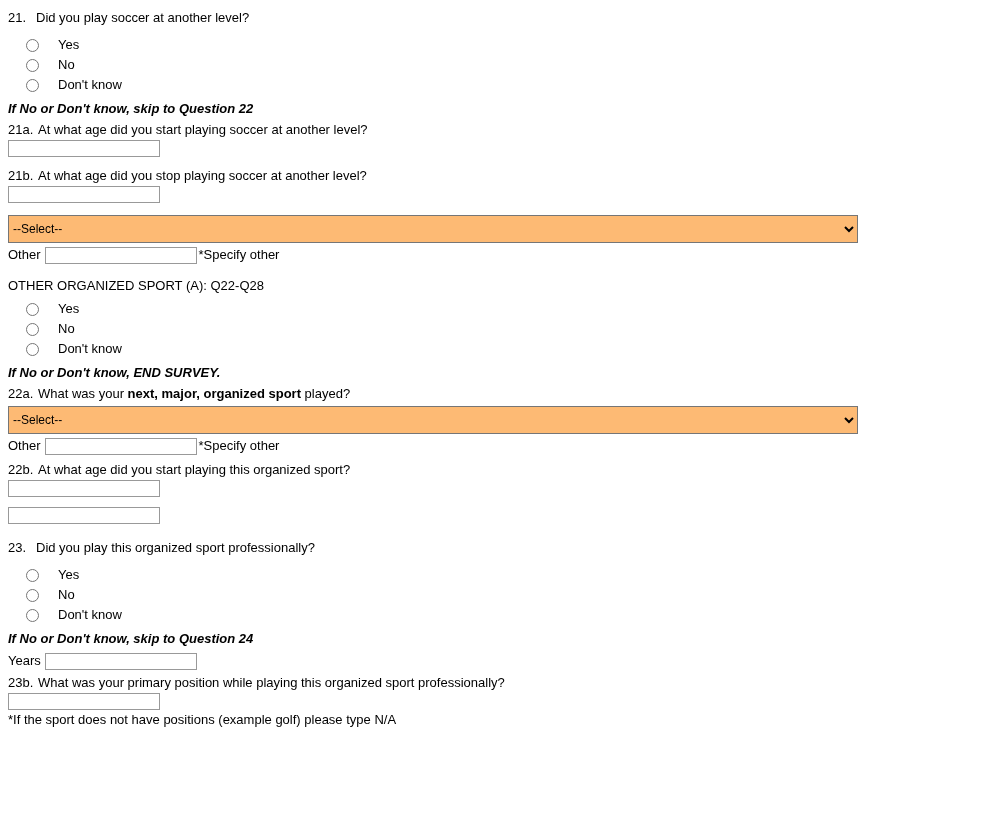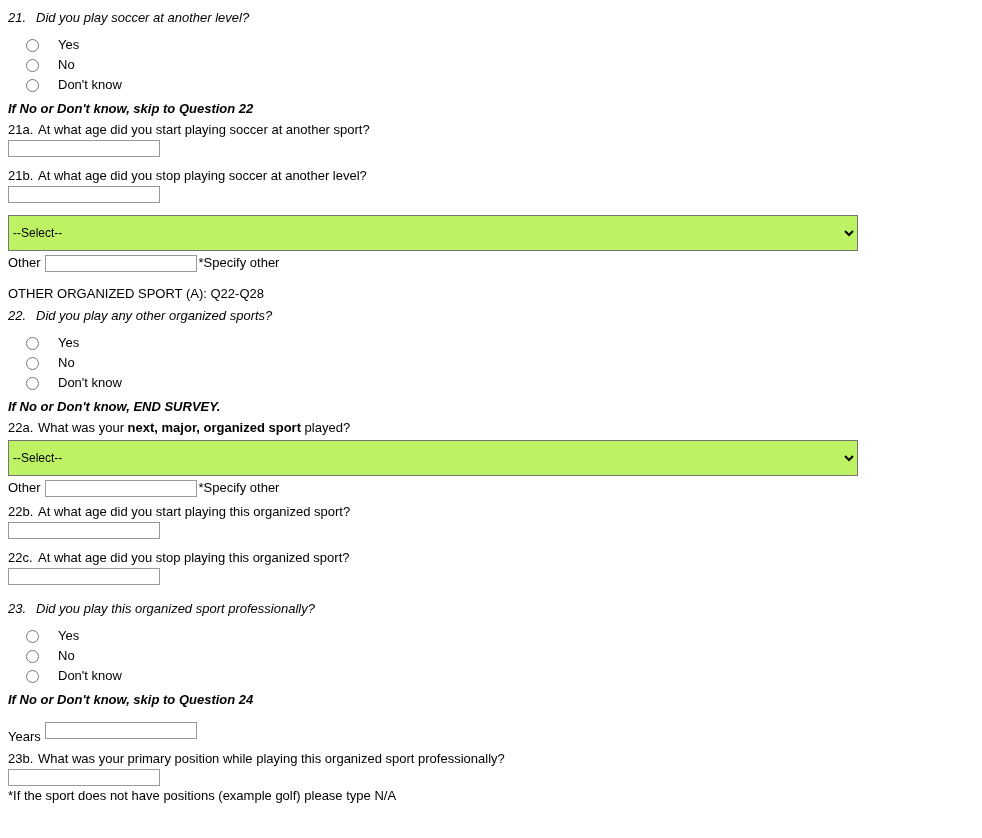--- a/index.html
+++ b/index.html
@@ -17,21 +17,20 @@
   }
   .page {
     padding: 10px 8px 0 8px;
     box-sizing: border-box;
   }
   .q-line {
     display: flex;
     align-items: flex-start;
     margin: 0 0 10px 0;
     line-height: 16px;
-    font-style: italic;
   }
   .q-num {
     width: 28px;
     flex: 0 0 28px;
   }
   .q-text {
     flex: 1 1 auto;
   }
   .radio-group {
     margin: 0 0 6px 0;
@@ -88,25 +87,25 @@
   input.years-box {
     width: 152px;
   }
   input.position-box {
     width: 152px;
     display: block;
     margin-bottom: 2px;
   }
   select.select-box {
     width: 850px;
-    height: 36px;
+    height: 28px;
     font-family: "Liberation Sans", sans-serif;
     font-size: 12px;
     border: 1px solid #767676;
-    background: #bef264;
+    background: #fdba74;
     margin: 2px 0 2px 0;
     box-sizing: border-box;
   }
   .other-row {
     display: flex;
     align-items: center;
     margin-bottom: 6px;
     line-height: 18px;
   }
   .other-row .other-lbl {
@@ -120,21 +119,20 @@
     line-height: 16px;
   }
   .years-row {
     display: flex;
     align-items: center;
     line-height: 18px;
     margin-bottom: 4px;
   }
   .years-row .years-lbl {
     margin-right: 4px;
-    margin-top: 16px;
   }
   .spacer-sm { height: 6px; }
   .footnote {
     line-height: 16px;
     margin-top: 2px;
   }
   b { font-weight: bold; }
 </style>
 </head>
 <body>
@@ -158,21 +156,21 @@
     </label>
     <label class="radio-row">
       <input type="radio" name="q21" style="">
       <span class="radio-label">Don't know</span>
     </label>
   </div>
 
   <div class="skip-note">If No or Don't know, skip to Question 22</div>
 
   <div class="sub-q">
-    <span class="lbl">21a.</span><span>At what age did you start playing soccer at another sport?</span>
+    <span class="lbl">21a.</span><span>At what age did you start playing soccer at another level?</span>
   </div>
   <input class="text-box age-box" type="text" value="" style="">
 
   <div class="sub-q">
     <span class="lbl">21b.</span><span>At what age did you stop playing soccer at another level?</span>
   </div>
   <input class="text-box age-box" type="text" value="" style="">
 
   <select class="select-box">
     <option>--Select--</option>
@@ -181,24 +179,20 @@
   <div class="other-row">
     <span class="other-lbl">Other</span>
     <input class="text-box other-box" type="text" value="" style="">
     <span class="specify">*Specify other</span>
   </div>
 
   
   <div class="section-head">OTHER ORGANIZED SPORT (A): Q22-Q28</div>
 
   
-  <div class="q-line">
-    <span class="q-num">22.</span>
-    <span class="q-text">Did you play any other organized sports?</span>
-  </div>
 
   <div class="radio-group">
     <label class="radio-row">
       <input type="radio" name="q22" style="">
       <span class="radio-label">Yes</span>
     </label>
     <label class="radio-row">
       <input type="radio" name="q22" style="">
       <span class="radio-label">No</span>
     </label>
@@ -223,23 +217,20 @@
     <span class="other-lbl">Other</span>
     <input class="text-box other-box" type="text" value="" style="">
     <span class="specify">*Specify other</span>
   </div>
 
   <div class="sub-q">
     <span class="lbl">22b.</span><span>At what age did you start playing this organized sport?</span>
   </div>
   <input class="text-box age-box" type="text" value="" style="">
 
-  <div class="sub-q">
-    <span class="lbl">22c.</span><span>At what age did you stop playing this organized sport?</span>
-  </div>
   <input class="text-box age-box" type="text" value="" style="">
 
   <div class="spacer-sm"></div>
 
   
   <div class="q-line">
     <span class="q-num">23.</span>
     <span class="q-text">Did you play this organized sport professionally?</span>
   </div>
 

